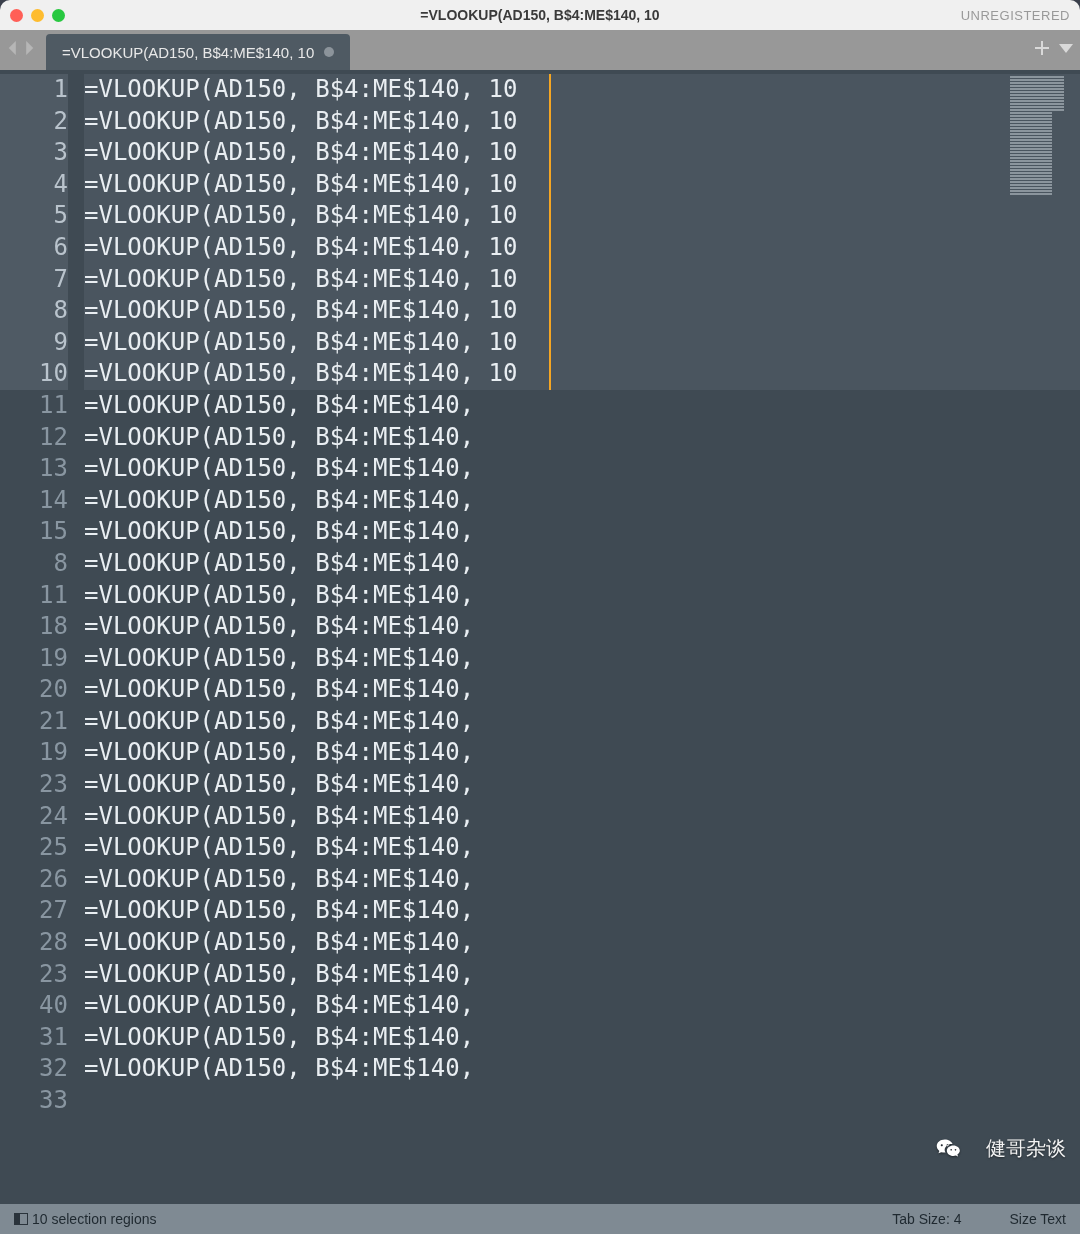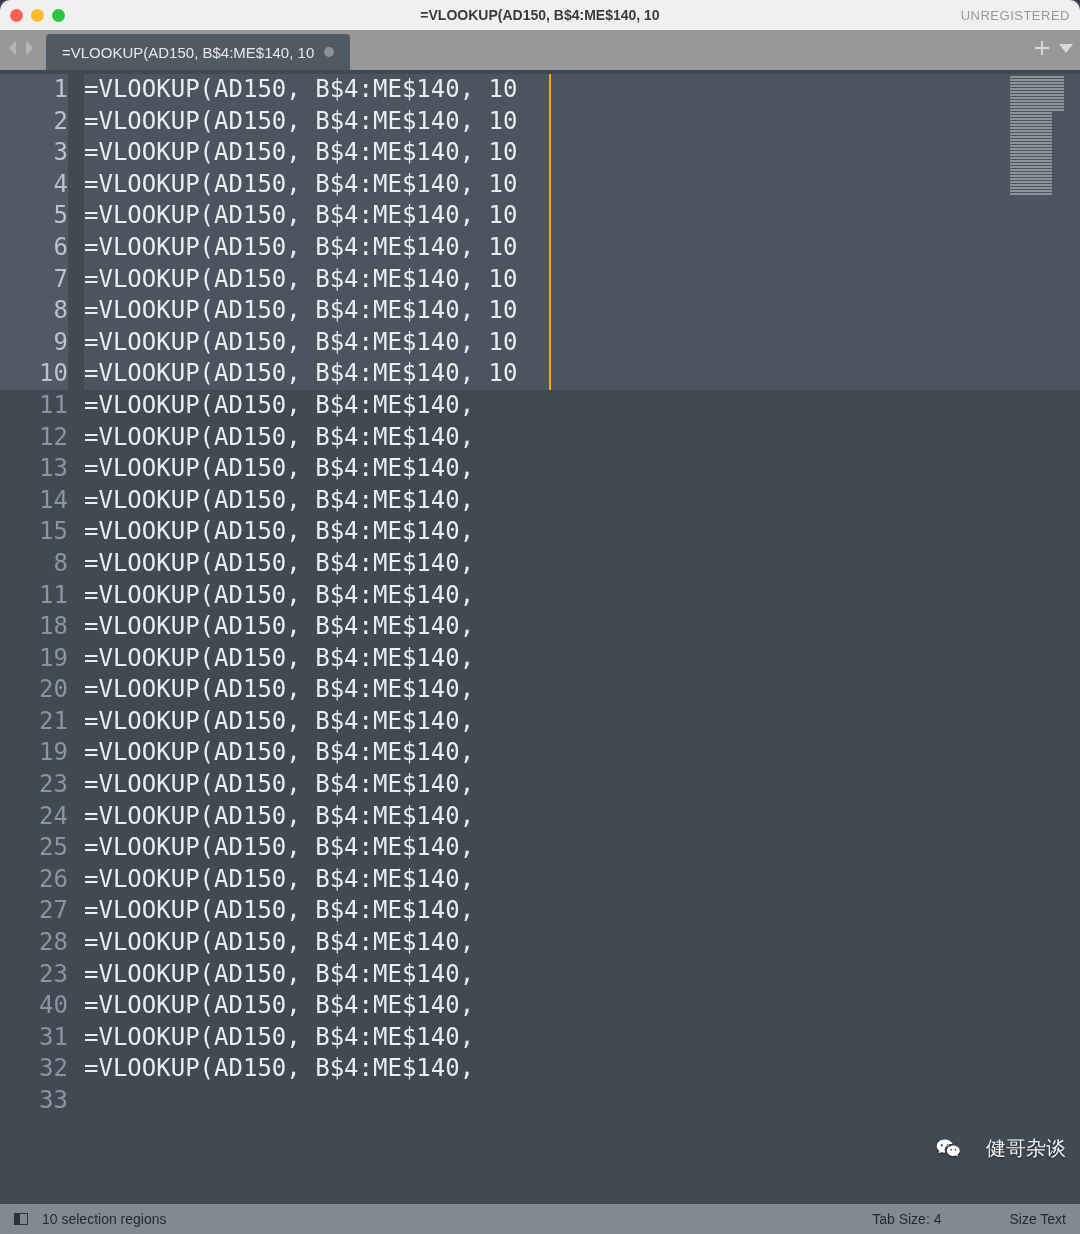--- a/index.html
+++ b/index.html
@@ -65,21 +65,21 @@
     pointer-events:none;
   }
   .minimap .mm-row { height:2px; margin-bottom:1px; background:#a7b0b8; opacity:.7;}
   .minimap .mm-row.short { width:70%; }
   .minimap .mm-row.long { width:90%; }
 
   
   .statusbar {
     height:30px; background:#7f8a93; color:#1f2930;
     display:flex; align-items:center; font-size:14px;
-    padding:0 14px; gap:14px;
+    padding:0 14px; gap:4px;
   }
   .statusbar .spacer { flex:1; }
   .panel-icon { width:14px; height:12px; border:1.5px solid #2a333b; display:inline-block; position:relative;}
   .panel-icon::before { content:""; position:absolute; left:0; top:0; bottom:0; width:5px; background:#2a333b;}
 
   
   .watermark {
     position:absolute; right:14px; bottom:42px; display:flex; align-items:center; gap:23px;
     color:#f3f3f3; font-size:20px; text-shadow:0 1px 2px rgba(0,0,0,.5);
     font-family: -apple-system, sans-serif;

